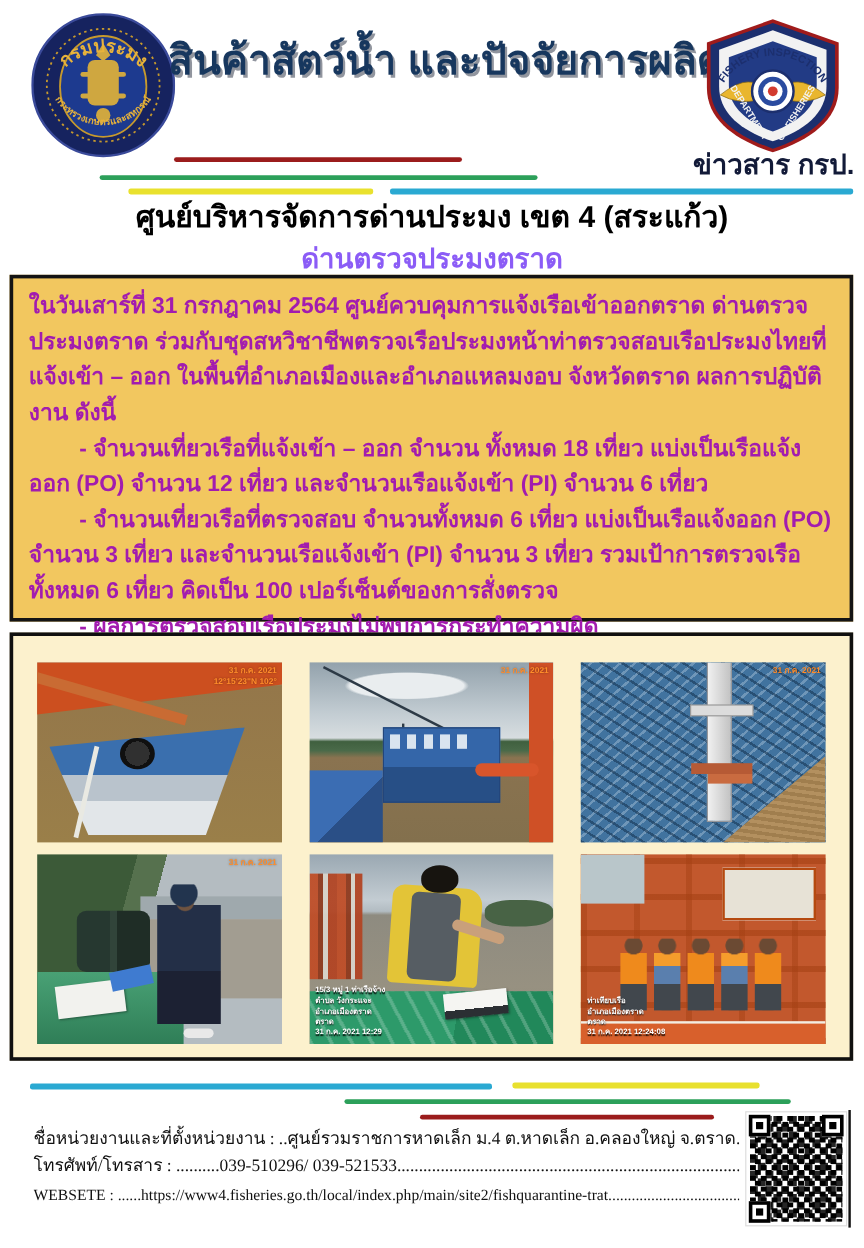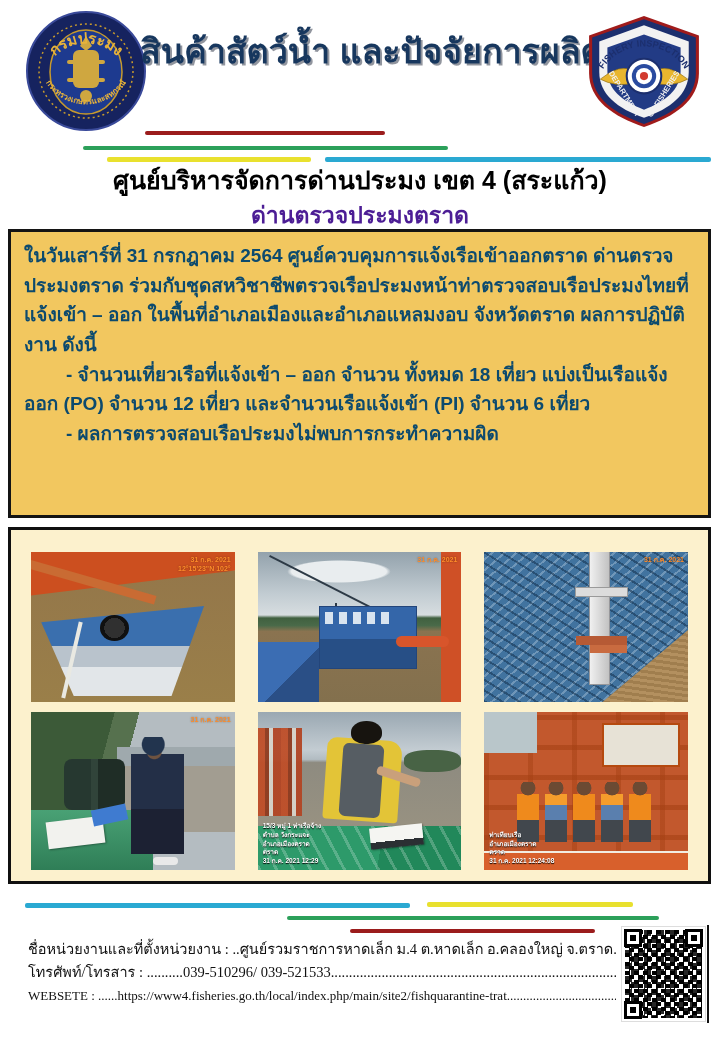--- a/index.html
+++ b/index.html
@@ -18,27 +18,27 @@
   .hl-green{left:83px;top:146px;width:365px;height:4px;background:#2ca05a;}
   .hl-yellow{left:107px;top:157px;width:204px;height:5px;background:#e9e12e;}
   .hl-cyan{left:325px;top:157px;width:386px;height:5px;background:#2aa9d2;}
   .news-label{position:absolute;right:8px;top:119px;width:200px;text-align:right;
               font-size:23px;font-weight:800;color:#121a38;}
 
   
   .subtitle1{position:absolute;left:0;top:160px;width:720px;text-align:center;
              font-size:25px;font-weight:800;color:#000;}
   .subtitle2{position:absolute;left:0;top:197px;width:720px;text-align:center;
-             font-size:23px;font-weight:800;color:#4c1d95;}
+             font-size:23px;font-weight:800;color:#8b5cf6;}
 
   
   .infobox{position:absolute;left:8px;top:229px;width:703px;height:289px;
            box-sizing:border-box;border:3px solid #141414;background:#f2c75f;
            padding:9px 13px 0 13px;}
-  .infobox p{margin:0;font-size:19px;font-weight:700;color:#0c4a6e;line-height:1.56;}
+  .infobox p{margin:0;font-size:19px;font-weight:700;color:#a21caf;line-height:1.56;}
   .infobox p.indent{text-indent:42px;}
 
   
   .photo-panel{position:absolute;left:8px;top:527px;width:703px;height:357px;
                box-sizing:border-box;border:3px solid #101010;background:#fcf1cd;
                padding:22px 20px 0 20px;}
   .photo-grid{display:grid;grid-template-columns:repeat(3,1fr);
               grid-template-rows:150px 158px;gap:10px 23px;}
   .photo{position:relative;overflow:hidden;background:#8a8a8a;}
   .art{position:absolute;}
@@ -223,27 +223,29 @@
       <text x="24" y="60" font-size="7.5" font-weight="bold" fill="#f2f2f2" transform="rotate(58 24 60)">DEPARTMENT</text>
       <text x="94" y="60" font-size="7.5" font-weight="bold" fill="#f2f2f2" text-anchor="end" transform="rotate(-58 94 60)">OF FISHERIES</text>
     </svg>
   </div>
 
   <div class="hline hl-red"></div>
   <div class="hline hl-green"></div>
   <div class="hline hl-yellow"></div>
   <div class="hline hl-cyan"></div>
 
+  <div class="news-label">ข่าวสาร กรป.</div>
 
   <div class="subtitle1">ศูนย์บริหารจัดการด่านประมง เขต 4 (สระแก้ว)</div>
   <div class="subtitle2">ด่านตรวจประมงตราด</div>
 
   <div class="infobox">
     <p>ในวันเสาร์ที่ 31 กรกฎาคม 2564  ศูนย์ควบคุมการแจ้งเรือเข้าออกตราด  ด่านตรวจประมงตราด ร่วมกับชุดสหวิชาชีพตรวจเรือประมงหน้าท่าตรวจสอบเรือประมงไทยที่แจ้งเข้า – ออก ในพื้นที่อำเภอเมืองและอำเภอแหลมงอบ จังหวัดตราด  ผลการปฏิบัติงาน ดังนี้</p>
     <p class="indent">- จำนวนเที่ยวเรือที่แจ้งเข้า – ออก จำนวน ทั้งหมด  18 เที่ยว แบ่งเป็นเรือแจ้งออก  (PO) จำนวน 12 เที่ยว และจำนวนเรือแจ้งเข้า (PI) จำนวน 6 เที่ยว</p>
+    <p class="indent">- จำนวนเที่ยวเรือที่ตรวจสอบ  จำนวนทั้งหมด  6  เที่ยว แบ่งเป็นเรือแจ้งออก  (PO)  จำนวน 3 เที่ยว และจำนวนเรือแจ้งเข้า (PI) จำนวน 3 เที่ยว รวมเป้าการตรวจเรือทั้งหมด  6 เที่ยว คิดเป็น 100 เปอร์เซ็นต์ของการสั่งตรวจ</p>
     <p class="indent">- ผลการตรวจสอบเรือประมงไม่พบการกระทำความผิด</p>
   </div>
 
   <div class="photo-panel">
     <div class="photo-grid">
 
       <div class="photo ph1">
         <div class="art p1-trees"></div>
         <div class="art p1-beam"></div>
         <div class="art p1-pole"></div>

